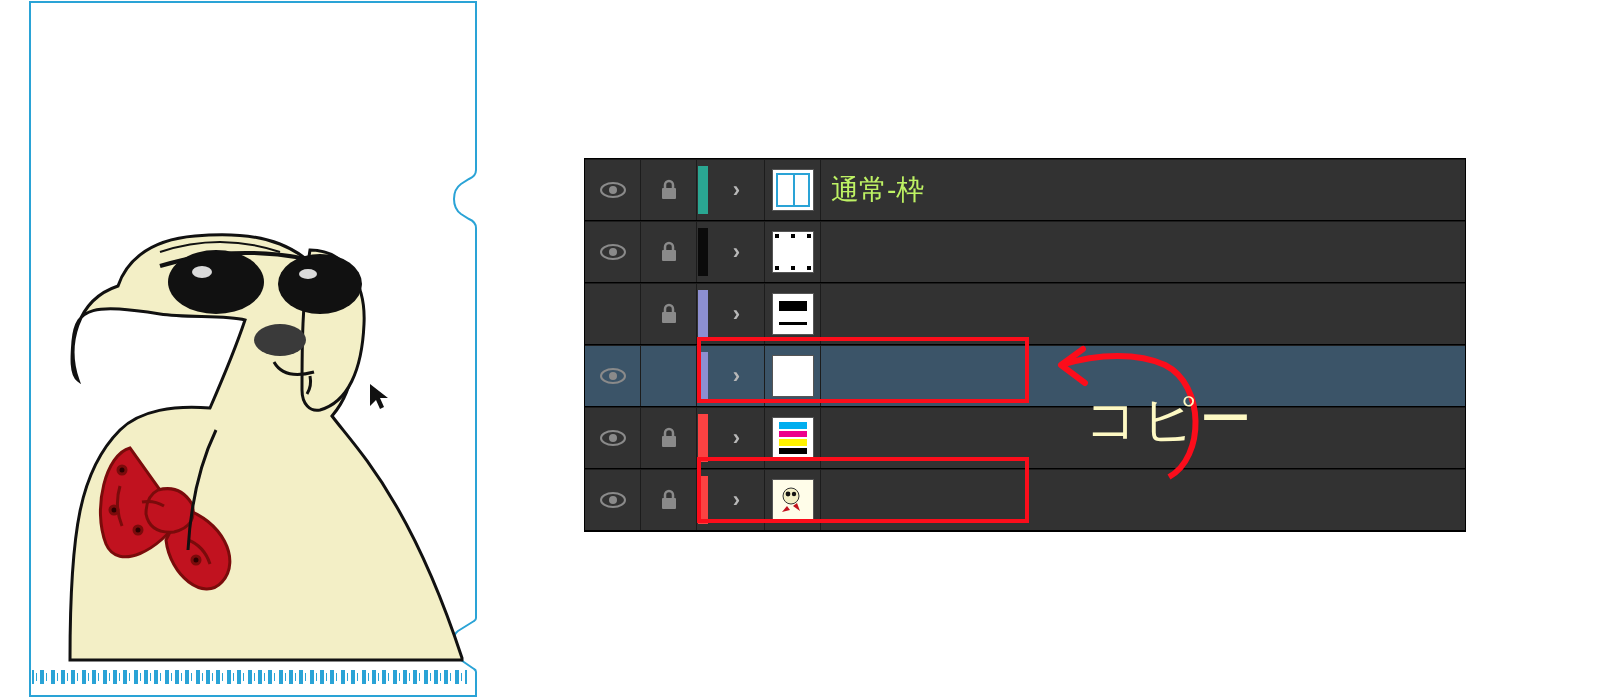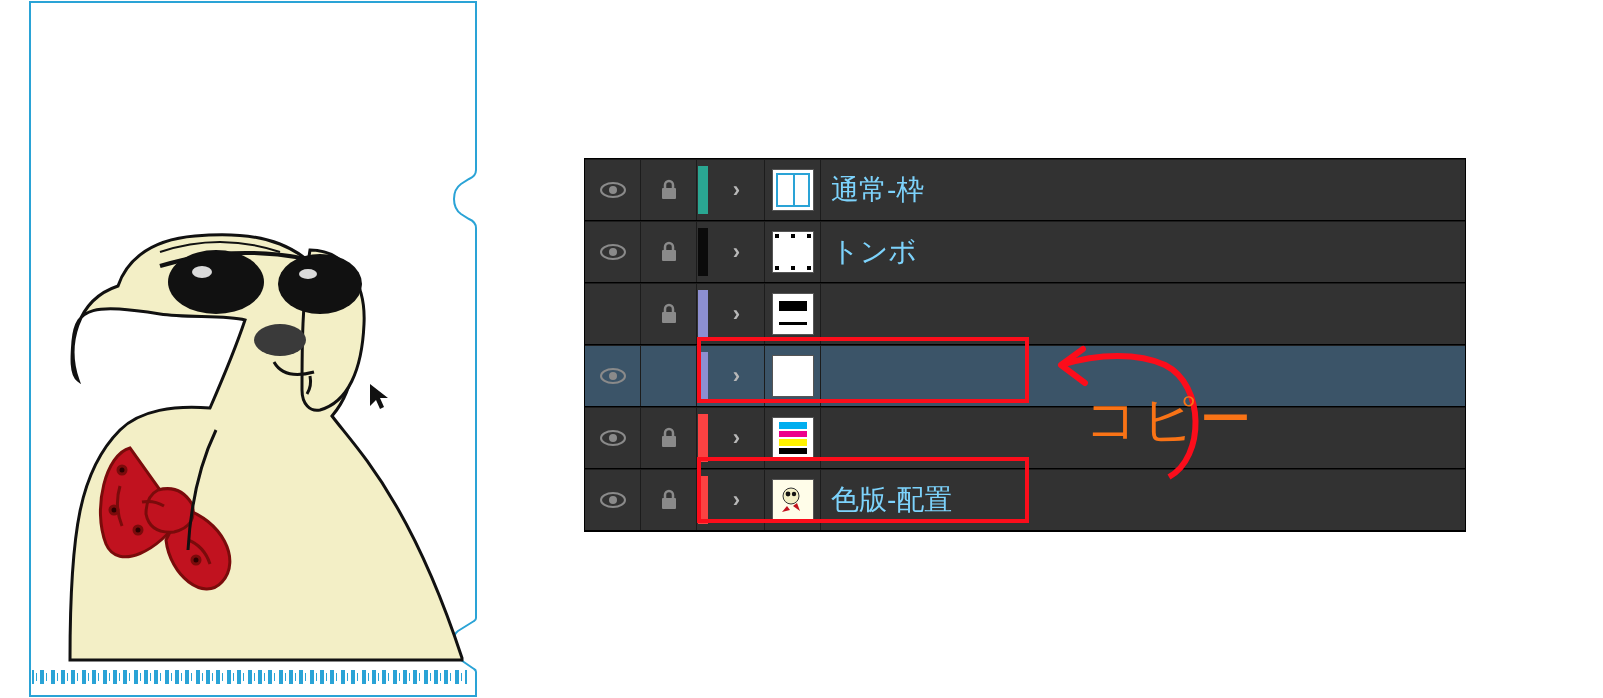--- a/index.html
+++ b/index.html
@@ -88,21 +88,21 @@
     height: 100%;
     border-right: 1px solid #1c1c1c;
     color: #8a8a8a;
     box-sizing: border-box;
   }
   .cell-vis  { width: 56px; }
   .cell-lock { width: 56px; }
   .cell-color{ width: 12px; padding:0; border-right:none; }
   .cell-arrow{ width: 56px; }
   .cell-thumb{ width: 56px; }
-  .cell-name { flex: 1; padding-left: 10px; color: #7dd3fc; justify-content:flex-start; border-right:none;}
+  .cell-name { flex: 1; padding-left: 10px; color: #bef264; justify-content:flex-start; border-right:none;}
 
   .color-strip { width: 10px; height: 48px; }
   .thumb {
     width: 40px; height: 40px;
     background: #fff;
     border: 1px solid #555;
     display:flex; align-items:center; justify-content:center;
     font-size: 0;
   }
 
@@ -124,21 +124,21 @@
   }
 
   
   .copy-arrow {
     position: absolute;
     z-index: 60;
     pointer-events:none;
   }
   .copy-label {
     position: absolute;
-    color: #f97316;
+    color: #fef9c3;
     font-size: 52px;
     font-weight: 500;
     letter-spacing: 4px;
     z-index: 60;
     pointer-events:none;
   }
 
   
   .cmyk-thumb { display:flex; flex-direction:column; width:100%; height:100%; padding:4px 6px; box-sizing:border-box; gap:2px;}
   .cmyk-thumb div{ flex:1; }
@@ -327,23 +327,20 @@
           <div class="tonbo-thumb">
             <i style="left:2px;top:2px"></i>
             <i style="right:2px;top:2px"></i>
             <i style="left:2px;bottom:2px"></i>
             <i style="right:2px;bottom:2px"></i>
             <i style="left:18px;top:2px"></i>
             <i style="left:18px;bottom:2px"></i>
           </div>
         </div>
       </div>
-      <div class="cell cell-name">
-        <span>トンボ</span>
-      </div>
     </div>
     <div class="layer-row">
       <div class="cell cell-vis"></div>
       <div class="cell cell-lock">
         <span class="lock-icon">
           <svg width="20" height="22" viewBox="0 0 20 22">
             <rect x="3" y="9" width="14" height="11" rx="1" fill="#8a8a8a"></rect>
             <path d="M6 9 V6 a4 4 0 0 1 8 0 V9" fill="none" stroke="#8a8a8a" stroke-width="2.5"></path>
           </svg>
         </span>
@@ -442,23 +439,20 @@
           <div class="dog-thumb"><svg viewBox="0 0 40 40">
               <rect width="40" height="40" fill="#fffde9"></rect>
               <circle cx="18" cy="16" r="8" fill="#f3efc6" stroke="#333"></circle>
               <circle cx="15" cy="14" r="2.4" fill="#111"></circle>
               <circle cx="21" cy="14" r="2.2" fill="#111"></circle>
               <path d="M14 26 l-5 6 l8 -2 z" fill="#c1121f"></path>
               <path d="M20 26 l7 5 l-3 -8 z" fill="#c1121f"></path>
             </svg></div>
         </div>
       </div>
-      <div class="cell cell-name">
-        <span>色版-配置</span>
-      </div>
     </div>
     <svg class="copy-arrow" style="left:444px; top:180px; width:180px; height:160px" viewBox="0 0 180 160">
     <path d="M140 138 C176 118 176 46 136 26 C110 14 70 14 32 26" fill="none" stroke="#fc0d1b" stroke-width="6"></path>
     <path d="M32 26 L54 10 M32 26 L56 44" fill="none" stroke="#fc0d1b" stroke-width="6" stroke-linecap="round"></path>
   </svg>
 
   <div class="copy-label" style="left:500px; top:226px;">コピー</div>
 <div class="red-box" style="left: 112px; top: 178px; width: 332px; height: 66px;"></div>
     <div class="red-box" style="left: 112px; top: 298px; width: 332px; height: 66px;"></div>
   </div>

